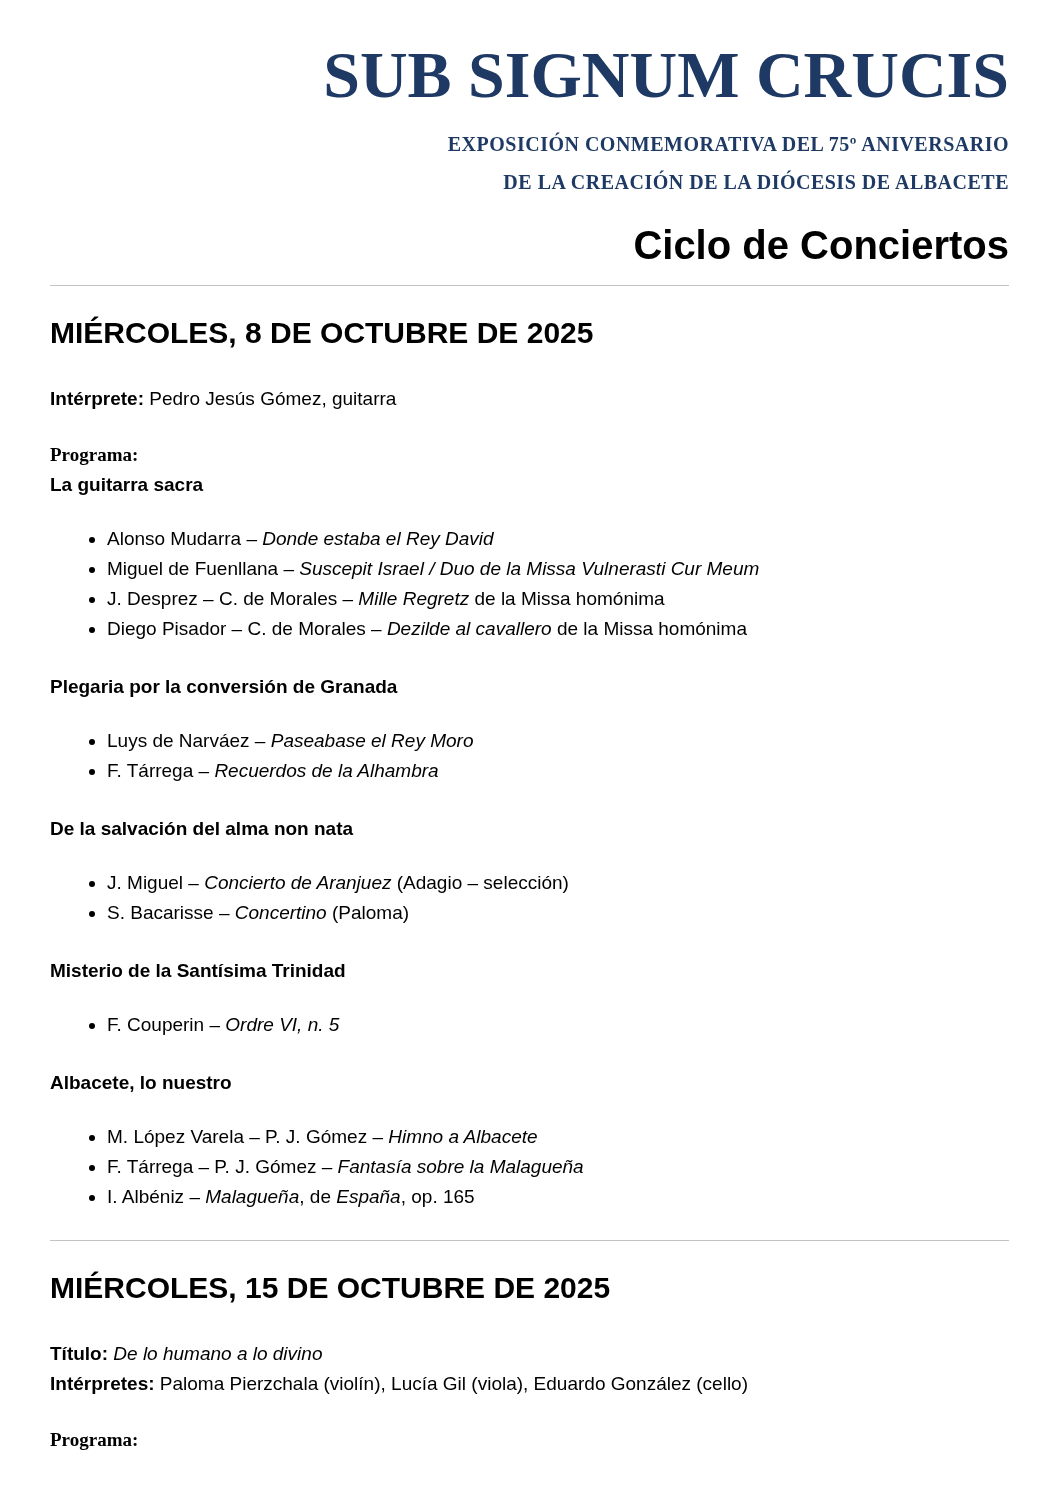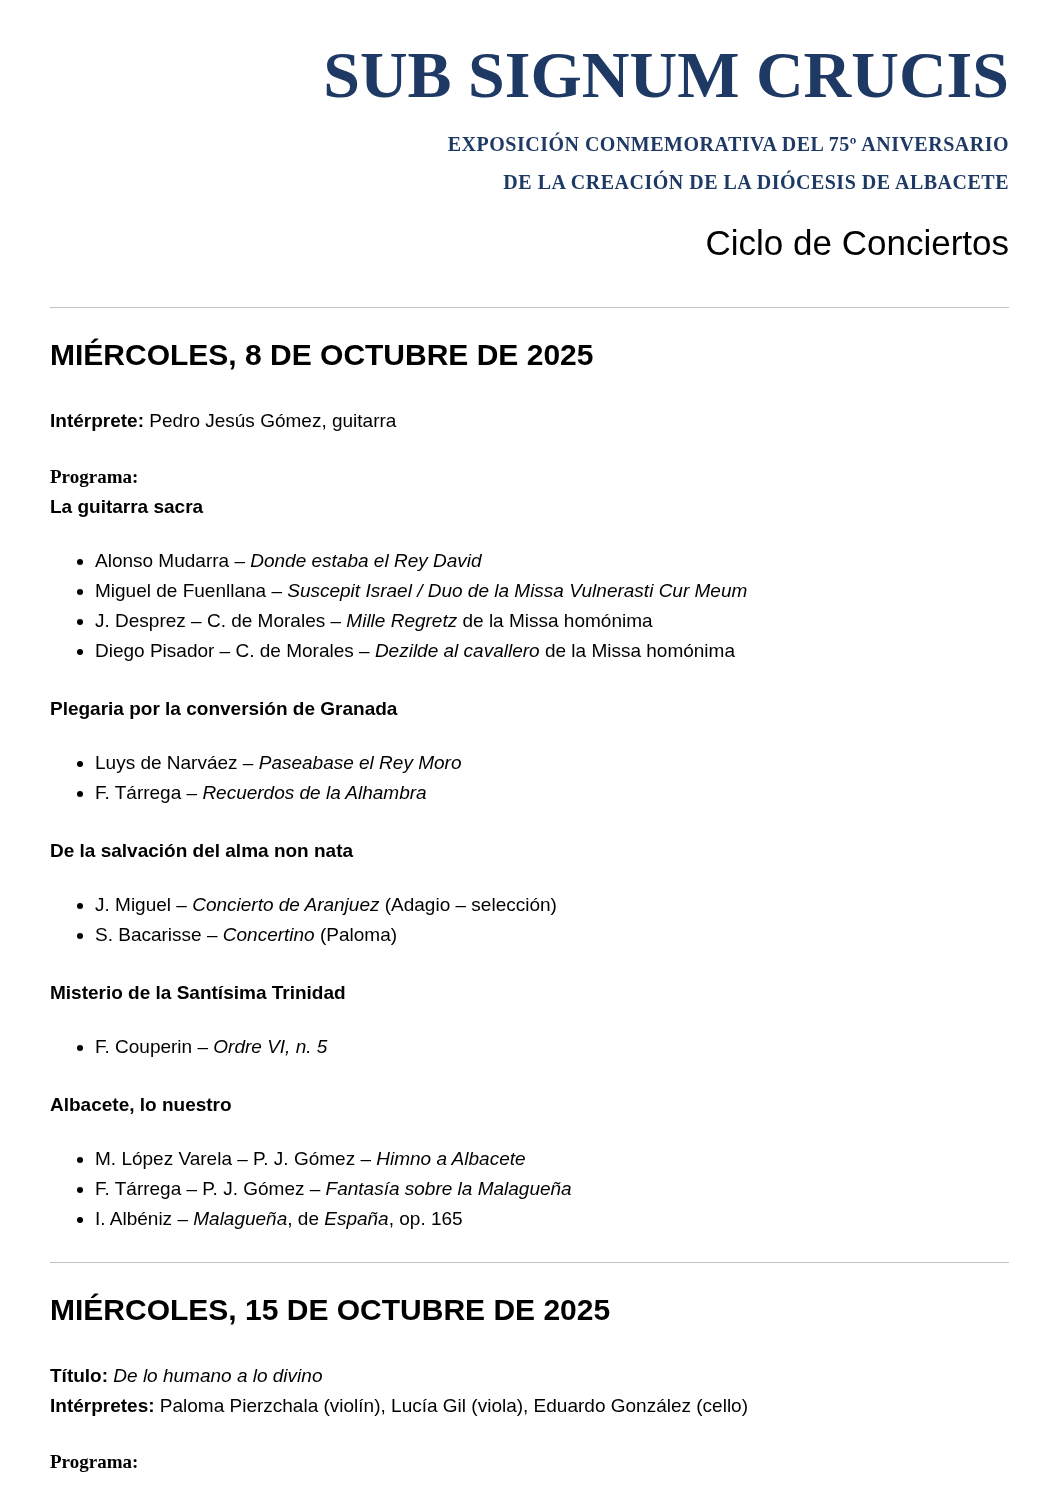--- a/index.html
+++ b/index.html
@@ -31,24 +31,24 @@
   .subtitle {
     font-family: "Liberation Serif", "DejaVu Serif", serif;
     font-weight: bold;
     color: #1e3a64;
     font-size: 20px;
     letter-spacing: 0.5px;
     line-height: 1.1;
     margin: 0 0 16px 0;
   }
   .cycle-title {
-    font-size: 35px;
-    font-weight: normal;
+    font-size: 40px;
+    font-weight: bold;
     color: #000000;
-    margin: 30px 0 44px 0;
+    margin: 30px 0 17px 0;
   }
 
   
   .divider {
     border: none;
     border-top: 1px solid #c3c3c3;
     height: 0;
     margin: 0;
   }
 
@@ -79,20 +79,21 @@
   }
   .program-sections > .sub-heading:first-child { margin-top: 0; }
   .piece-list {
     margin: 24px 0 28px 0;
     padding-left: 45px;
     list-style: disc;
   }
   .piece-list li {
     font-size: 19px;
     line-height: 30px;
+    margin-left: 12px;
   }
   em { font-style: italic; }
   strong { font-weight: bold; }
 </style>
 </head>
 <body>
 
 <div class="page">
 
   <header class="doc-header">

